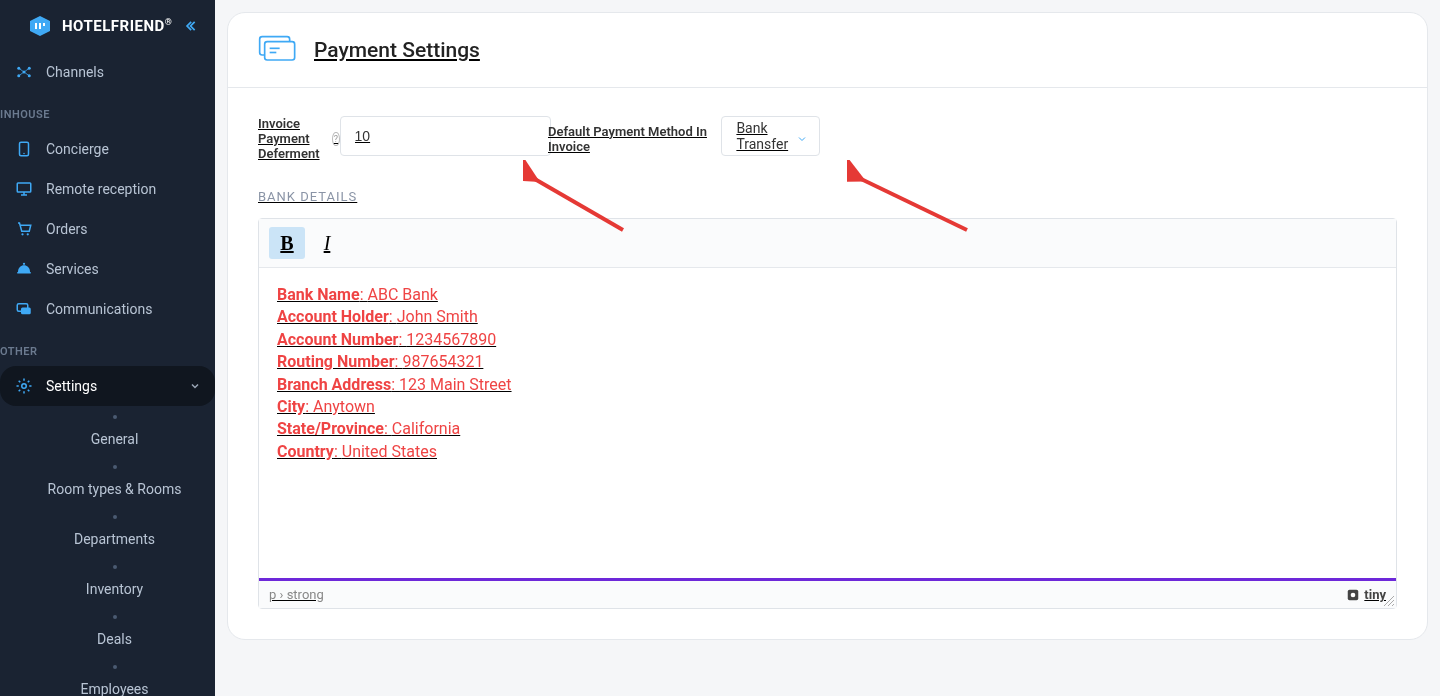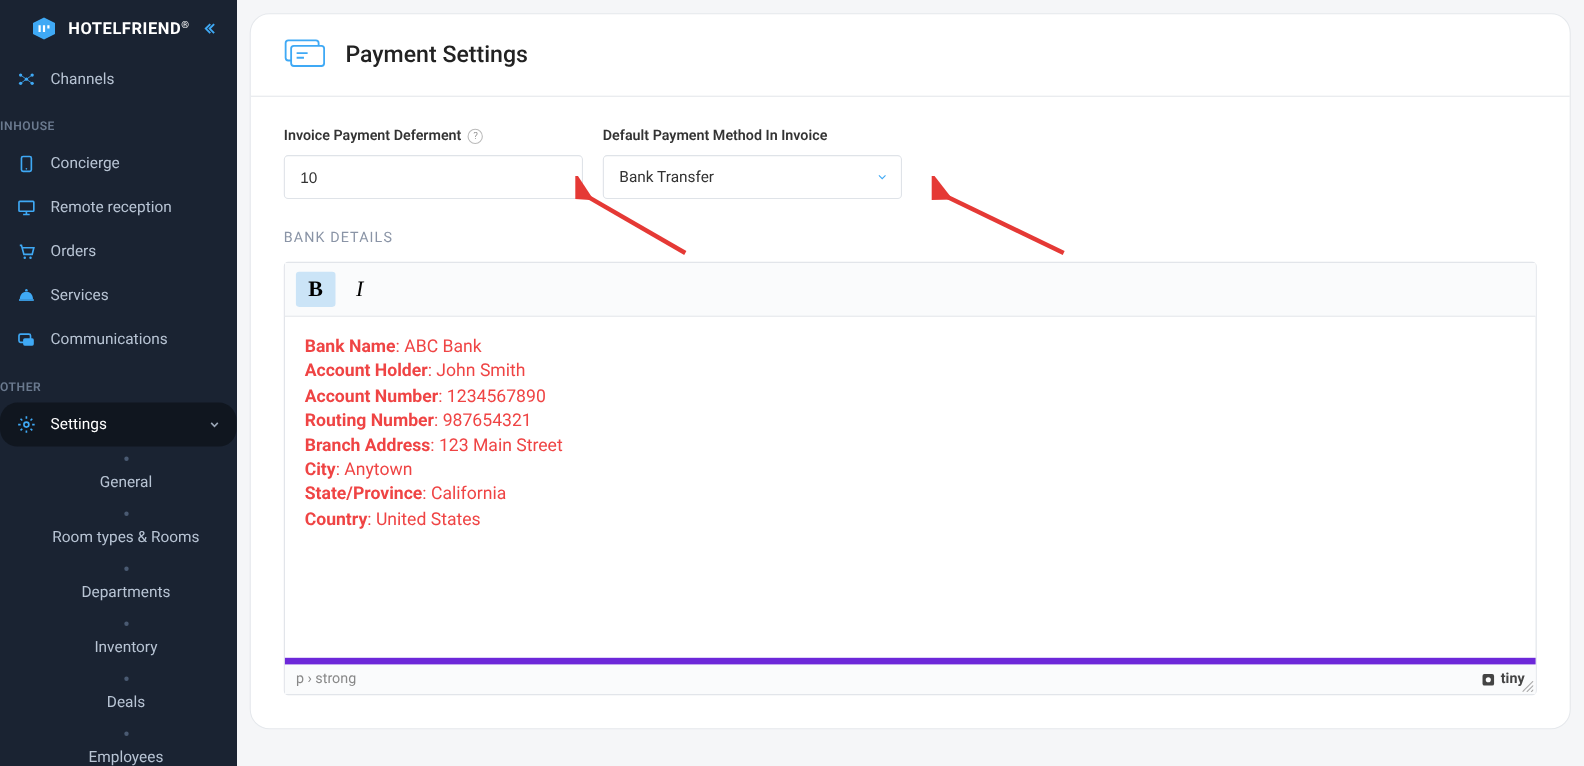--- a/index.html
+++ b/index.html
@@ -16,46 +16,46 @@
   .side-item.active { background: #10161f; color: #fff; border-radius: 16px; }
   .side-item .icon { width: 20px; height: 20px; display: flex; align-items: center; justify-content: center; color: #3fa9f5; }
   .side-item .icon svg { width: 18px; height: 18px; }
   .side-item.active .icon { color: #3fa9f5; }
   .side-item .chev { margin-left: auto; color: #9aa5b5; }
   .sub-item { display: flex; align-items: center; padding: 9px 14px 9px 28px; gap: 12px; font-size: 14px; color: #b8c4d4; cursor: pointer; flex-direction: column; }
   .sub-item .dot { width: 4px; height: 4px; border-radius: 50%; background: #4a5a72; }
   
   
   .main { flex: 1; padding: 12px; overflow-y: auto; }
-  .card { background: #fff; border: 1px solid #e5e8ec; border-radius: 18px; }
+  .card { background: #fff; border: 1px solid #e5e8ec; border-radius: 18px; text-decoration: underline; }
   .card-header { display: flex; align-items: center; gap: 16px; padding: 22px 30px; border-bottom: 1px solid #e5e8ec; }
   .card-header .icon { color: #3fa9f5; width: 40px; height: 30px; }
   .card-header h1 { font-size: 21px; font-weight: 500; color: #222; }
   .card-body { padding: 28px 30px 30px; }
   .form-row { display: flex; gap: 18px; margin-bottom: 28px; }
-  .form-group { display: flex; flex-direction: column; gap: 10px; }
+  .form-group { display: flex; flex-direction: row; }
   .form-group.w1 { width: 272px; }
   .form-group label { font-size: 13px; font-weight: 600; color: #333; display: flex; align-items: center; gap: 6px; }
   .help-icon { width: 14px; height: 14px; border: 1px solid #bbb; border-radius: 50%; display: inline-flex; align-items: center; justify-content: center; font-size: 9px; color: #999; font-weight: 400; }
   .input { height: 40px; border: 1px solid #dfe3e8; border-radius: 4px; padding: 0 14px; font-size: 14px; color: #333; background: #fff; }
   .select-wrap { position: relative; }
   .select-wrap .input { width: 100%; cursor: pointer; display: flex; align-items: center; }
   .select-wrap .chev-down { position: absolute; right: 12px; top: 50%; transform: translateY(-50%); color: #3fa9f5; pointer-events: none; }
   .section-label { font-size: 13px; font-weight: 400; letter-spacing: 1px; color: #8a94a6; margin-bottom: 14px; }
   
   
   .editor { border: 1px solid #dfe3e8; border-radius: 4px; position: relative; }
   .toolbar { border-bottom: 1px solid #e5e8ec; padding: 8px 10px; display: flex; gap: 4px; background: #fafbfc; }
   .tool-btn { width: 36px; height: 32px; border: none; background: transparent; border-radius: 3px; font-size: 20px; font-family: Georgia, serif; cursor: pointer; display: flex; align-items: center; justify-content: center; }
   .tool-btn.active { background: #cbe4f7; }
   .tool-btn.bold { font-weight: 700; }
   .tool-btn.italic { font-style: italic; }
   .editor-content { min-height: 310px; padding: 16px 18px; font-size: 16px; line-height: 1.4; color: #ef4444; }
   .editor-content p { margin: 0; }
-  .editor-footer { border-top: 6px solid #6d28d9; padding: 6px 10px; display: flex; align-items: center; font-size: 13px; color: #888; background: #fafbfc; }
+  .editor-footer { border-top: 3px solid #6d28d9; padding: 6px 10px; display: flex; align-items: center; font-size: 13px; color: #888; background: #fafbfc; }
   .editor-footer .branding { margin-left: auto; display: flex; align-items: center; gap: 4px; font-weight: 700; color: #444; font-size: 13px; }
   .resize-handle { position: absolute; right: 2px; bottom: 2px; width: 10px; height: 10px; cursor: nwse-resize; }
   
   
   .arrow1 { position: absolute; left: 308px; top: 160px; pointer-events: none; }
   .arrow2 { position: absolute; left: 632px; top: 160px; pointer-events: none; }
 
   
   svg { display: block; }
 </style>

